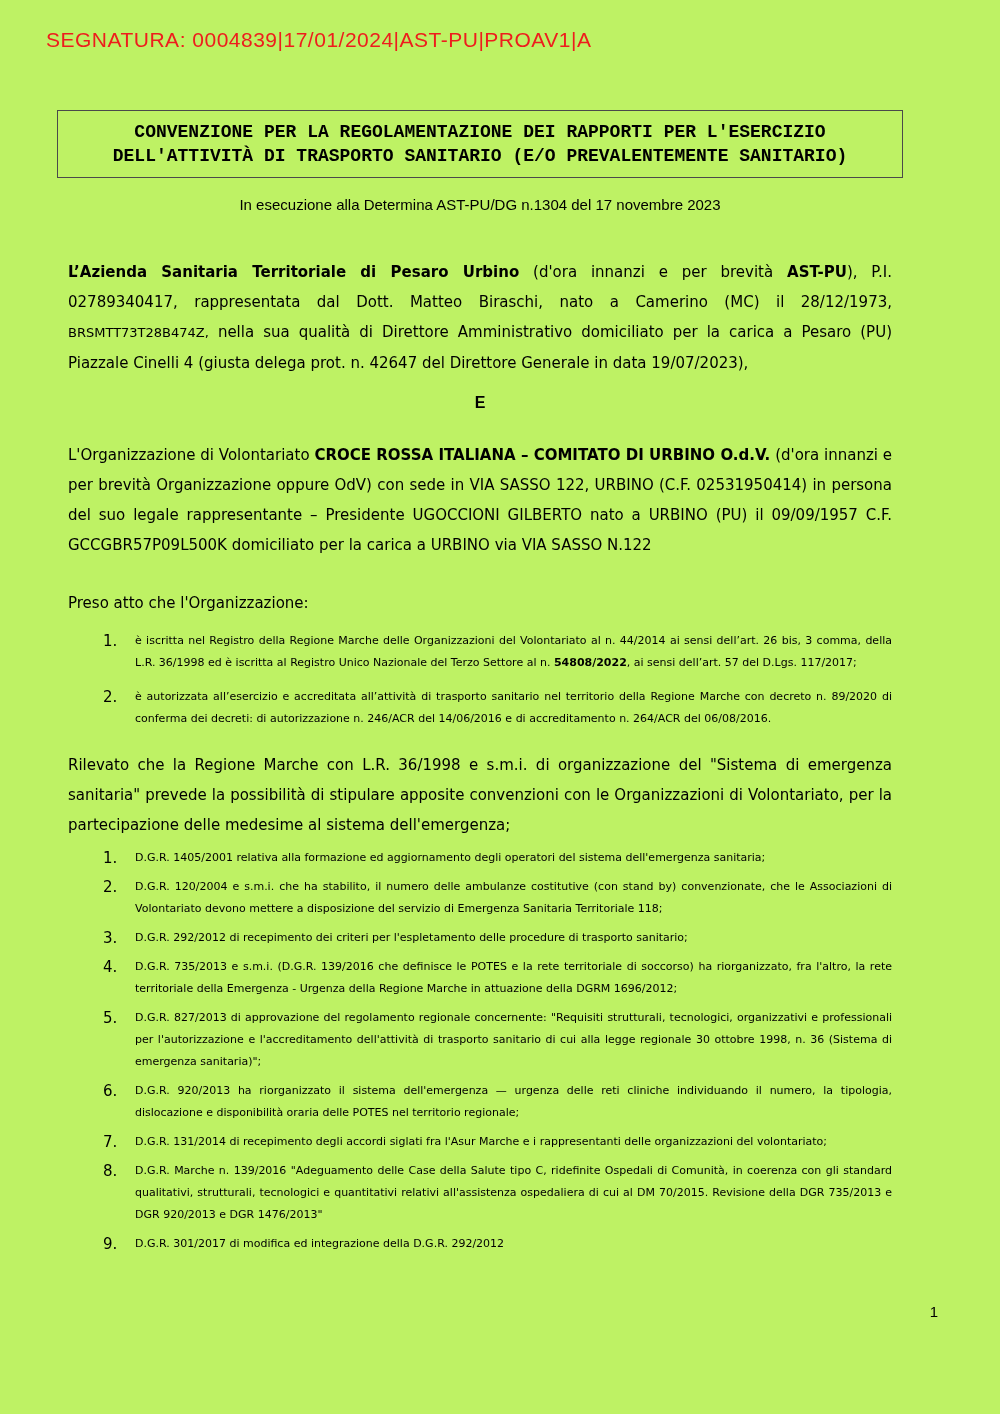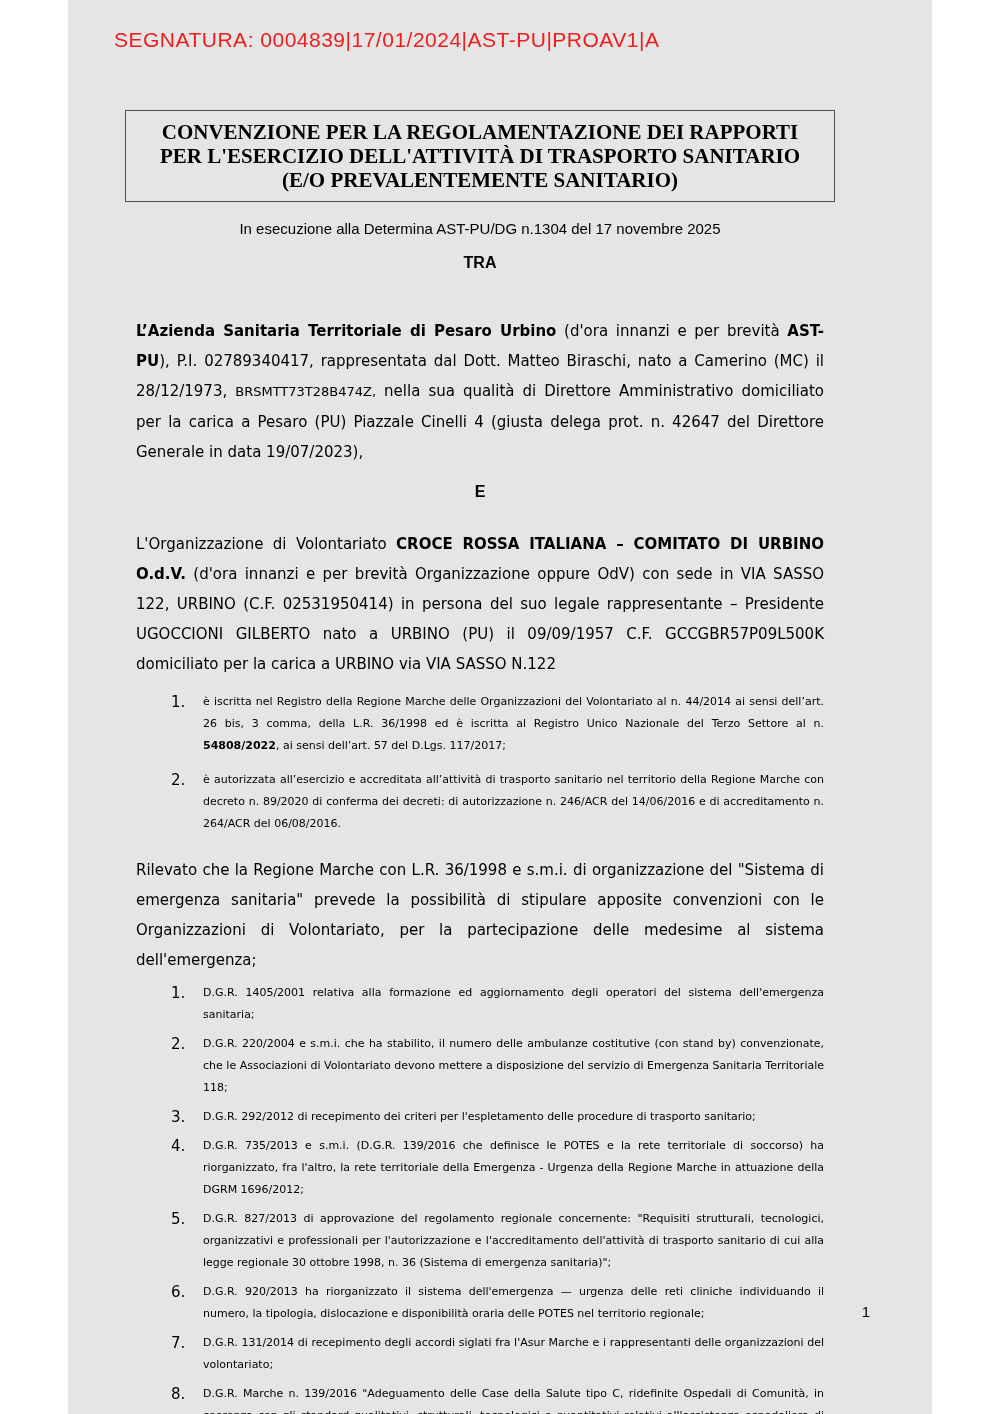--- a/index.html
+++ b/index.html
@@ -1,44 +1,44 @@
 <!DOCTYPE html>
 <html lang="it"><head>
 <meta charset="utf-8">
 <style>
   html, body { margin: 0; padding: 0; background: #ffffff; }
   .page {
     position: relative;
-    width: 864px;
+    width: 1000px;
     height: 1414px;
     margin: 0 auto;
-    background: #e5e5e5;
+    background: #bef264;
     color: #000000;
     font-family: "DejaVu Sans", sans-serif;
     box-sizing: border-box;
     padding: 28px 108px 0 68px;
     overflow: hidden;
   }
   .segnatura {
     font-family: "Liberation Sans", sans-serif;
     font-size: 21px;
     letter-spacing: 0.5px;
     color: #ee1d1d;
     margin-left: -22px;
     white-space: nowrap;
   }
   .title-box {
     margin: 58px -11px 16px -11px;
     border: 1px solid #4a4a4a;
     padding: 9px 24px;
     text-align: center;
     font-weight: bold;
-    font-size: 21px;
+    font-size: 18px;
     line-height: 24px;
-    font-family: Liberation Serif, serif;
+    font-family: Liberation Mono, monospace;
   }
   .subtitle {
     margin-top: 18px;
     text-align: center;
     font-size: 15px;
     font-family: "Liberation Sans", sans-serif;
   }
   .heading-center {
     margin-top: 17px;
     text-align: center;
@@ -87,30 +87,30 @@
 <body>
 
 <div class="page">
 
   <div class="segnatura">SEGNATURA: 0004839|17/01/2024|AST-PU|PROAV1|A</div>
 
   <div class="title-box">
     <span>CONVENZIONE PER LA REGOLAMENTAZIONE DEI RAPPORTI PER L'ESERCIZIO DELL'ATTIVITÀ DI TRASPORTO SANITARIO (E/O PREVALENTEMENTE SANITARIO)</span>
   </div>
 
-  <div class="subtitle">In esecuzione alla Determina AST-PU/DG  n.1304 del 17 novembre 2025</div>
+  <div class="subtitle">In esecuzione alla Determina AST-PU/DG  n.1304 del 17 novembre 2023</div>
 
-  <div class="heading-center">TRA</div>
 
   <div class="para party1"><b class="inline">L’Azienda Sanitaria Territoriale di Pesaro Urbino</b><span> (d'ora innanzi e per brevità </span><b class="inline">AST-PU</b><span>), P.I. 02789340417, rappresentata dal Dott. Matteo Biraschi, nato a Camerino (MC) il 28/12/1973, </span><span class="small-caps-code">BRSMTT73T28B474Z,</span><span> nella sua qualità di Direttore Amministrativo domiciliato per la carica a Pesaro (PU) Piazzale Cinelli 4 (giusta delega prot. n. 42647 del Direttore Generale in data 19/07/2023),</span></div>
 
   <div class="heading-center heading-e">E</div>
 
   <div class="para party2"><span>L'Organizzazione di Volontariato </span><b class="inline">CROCE ROSSA ITALIANA – COMITATO DI URBINO  O.d.V.</b><span> (d'ora innanzi e per brevità Organizzazione oppure OdV) con sede in VIA SASSO 122, URBINO  (C.F. 02531950414) in persona del suo legale rappresentante – Presidente UGOCCIONI GILBERTO nato a URBINO (PU) il 09/09/1957 C.F. GCCGBR57P09L500K domiciliato per la carica a URBINO via VIA SASSO N.122</span></div>
 
+  <div class="para preso">Preso atto che l'Organizzazione:</div>
 
   <div class="olist">
     <div class="li">
       <span class="li-num">1.</span>
       <span class="li-text"><span>è iscritta nel Registro della Regione Marche delle Organizzazioni del Volontariato al  n. 44/2014 ai sensi dell’art. 26 bis, 3 comma, della L.R. 36/1998 ed è iscritta al Registro Unico Nazionale del Terzo Settore al n. </span><b class="inline">54808/2022</b><span>, ai sensi dell’art. 57 del D.Lgs. 117/2017;</span></span>
     </div>
     <div class="li">
       <span class="li-num">2.</span>
       <span class="li-text">è autorizzata all’esercizio  e accreditata all’attività di  trasporto sanitario nel territorio della Regione Marche con decreto n. 89/2020 di conferma dei decreti: di autorizzazione n. 246/ACR del 14/06/2016 e di accreditamento  n. 264/ACR  del 06/08/2016.</span>
     </div>
@@ -119,21 +119,21 @@
   <div class="para rilevato">Rilevato che la Regione Marche con L.R. 36/1998 e s.m.i. di organizzazione del "Sistema di emergenza sanitaria" prevede la possibilità di stipulare apposite convenzioni con le Organizzazioni di Volontariato, per la partecipazione delle medesime al sistema dell'emergenza;</div>
 
 
   <div class="olist2">
     <div class="li">
       <span class="li-num">1.</span>
       <span class="li-text">D.G.R. 1405/2001 relativa alla formazione ed aggiornamento degli operatori del sistema dell'emergenza sanitaria;</span>
     </div>
     <div class="li">
       <span class="li-num">2.</span>
-      <span class="li-text">D.G.R. 220/2004 e s.m.i. che ha stabilito, il numero delle ambulanze costitutive (con stand by) convenzionate, che le Associazioni di Volontariato devono mettere a disposizione del servizio di Emergenza Sanitaria Territoriale 118;</span>
+      <span class="li-text">D.G.R. 120/2004 e s.m.i. che ha stabilito, il numero delle ambulanze costitutive (con stand by) convenzionate, che le Associazioni di Volontariato devono mettere a disposizione del servizio di Emergenza Sanitaria Territoriale 118;</span>
     </div>
     <div class="li">
       <span class="li-num">3.</span>
       <span class="li-text">D.G.R. 292/2012 di recepimento dei criteri per l'espletamento delle procedure di trasporto sanitario;</span>
     </div>
     <div class="li">
       <span class="li-num">4.</span>
       <span class="li-text">D.G.R. 735/2013 e s.m.i. (D.G.R. 139/2016 che definisce le POTES e la rete territoriale di soccorso) ha riorganizzato, fra l'altro, la rete territoriale della Emergenza - Urgenza della Regione Marche in attuazione della DGRM 1696/2012;</span>
     </div>
     <div class="li">

